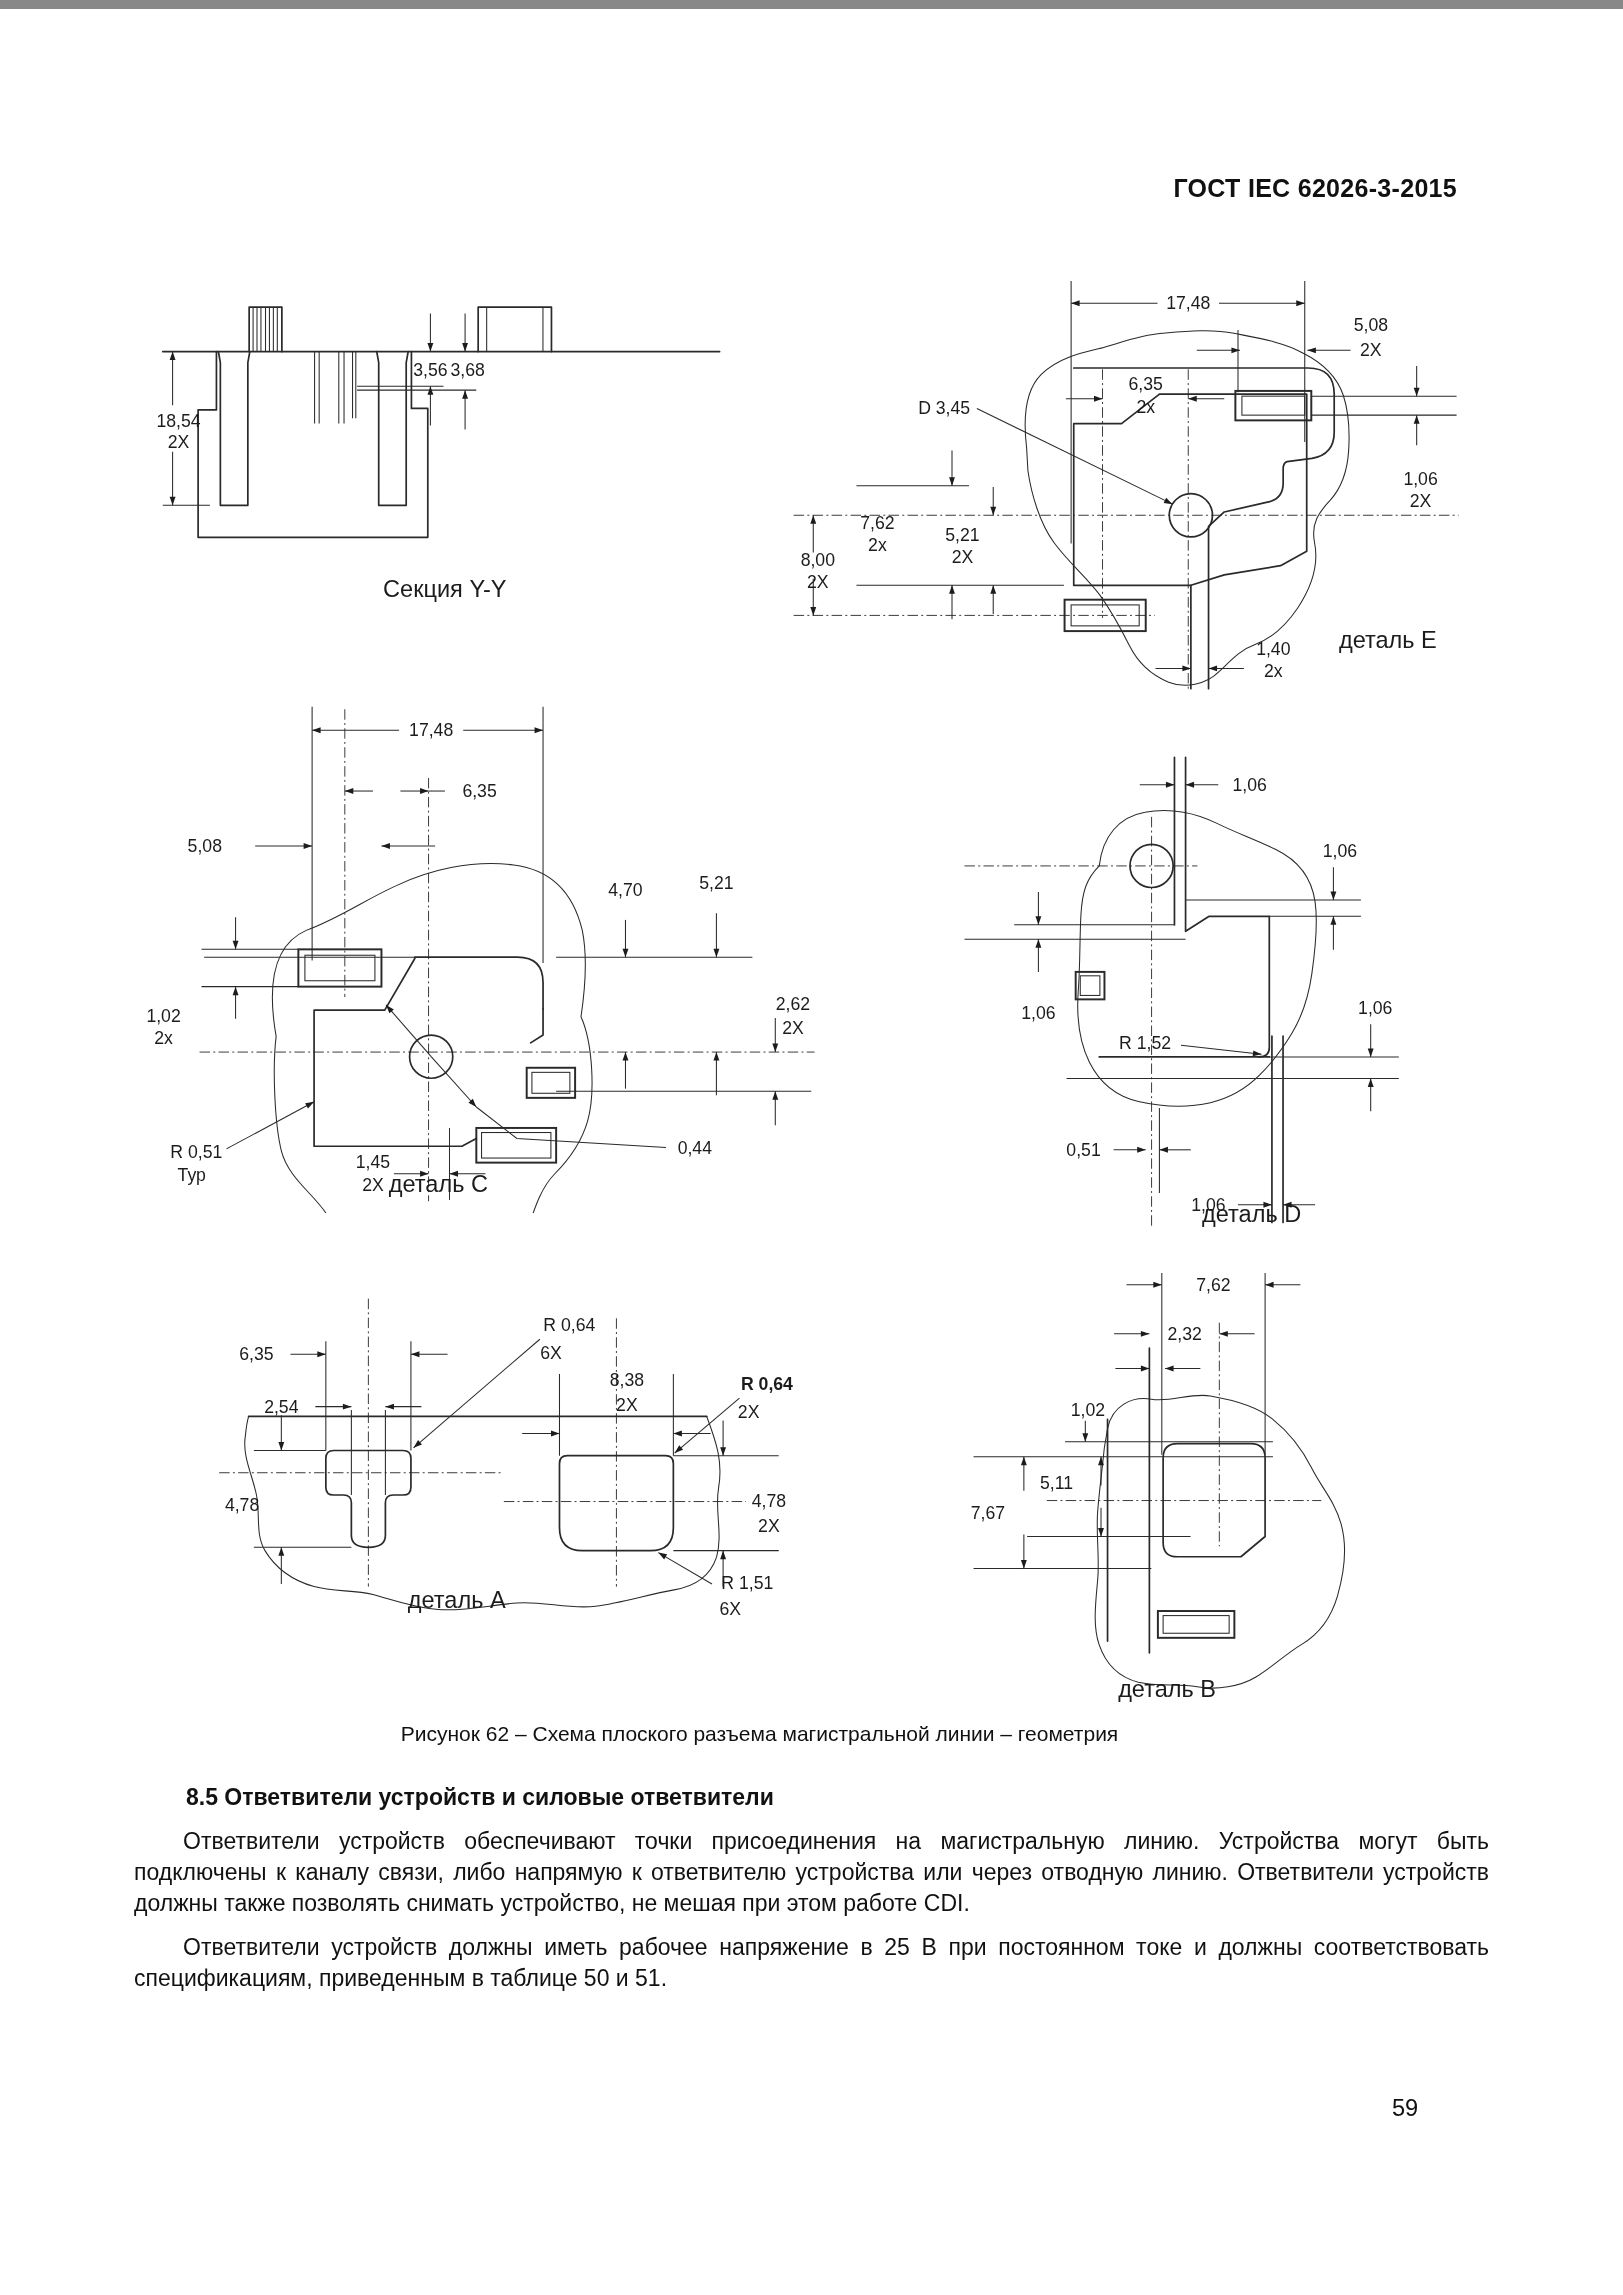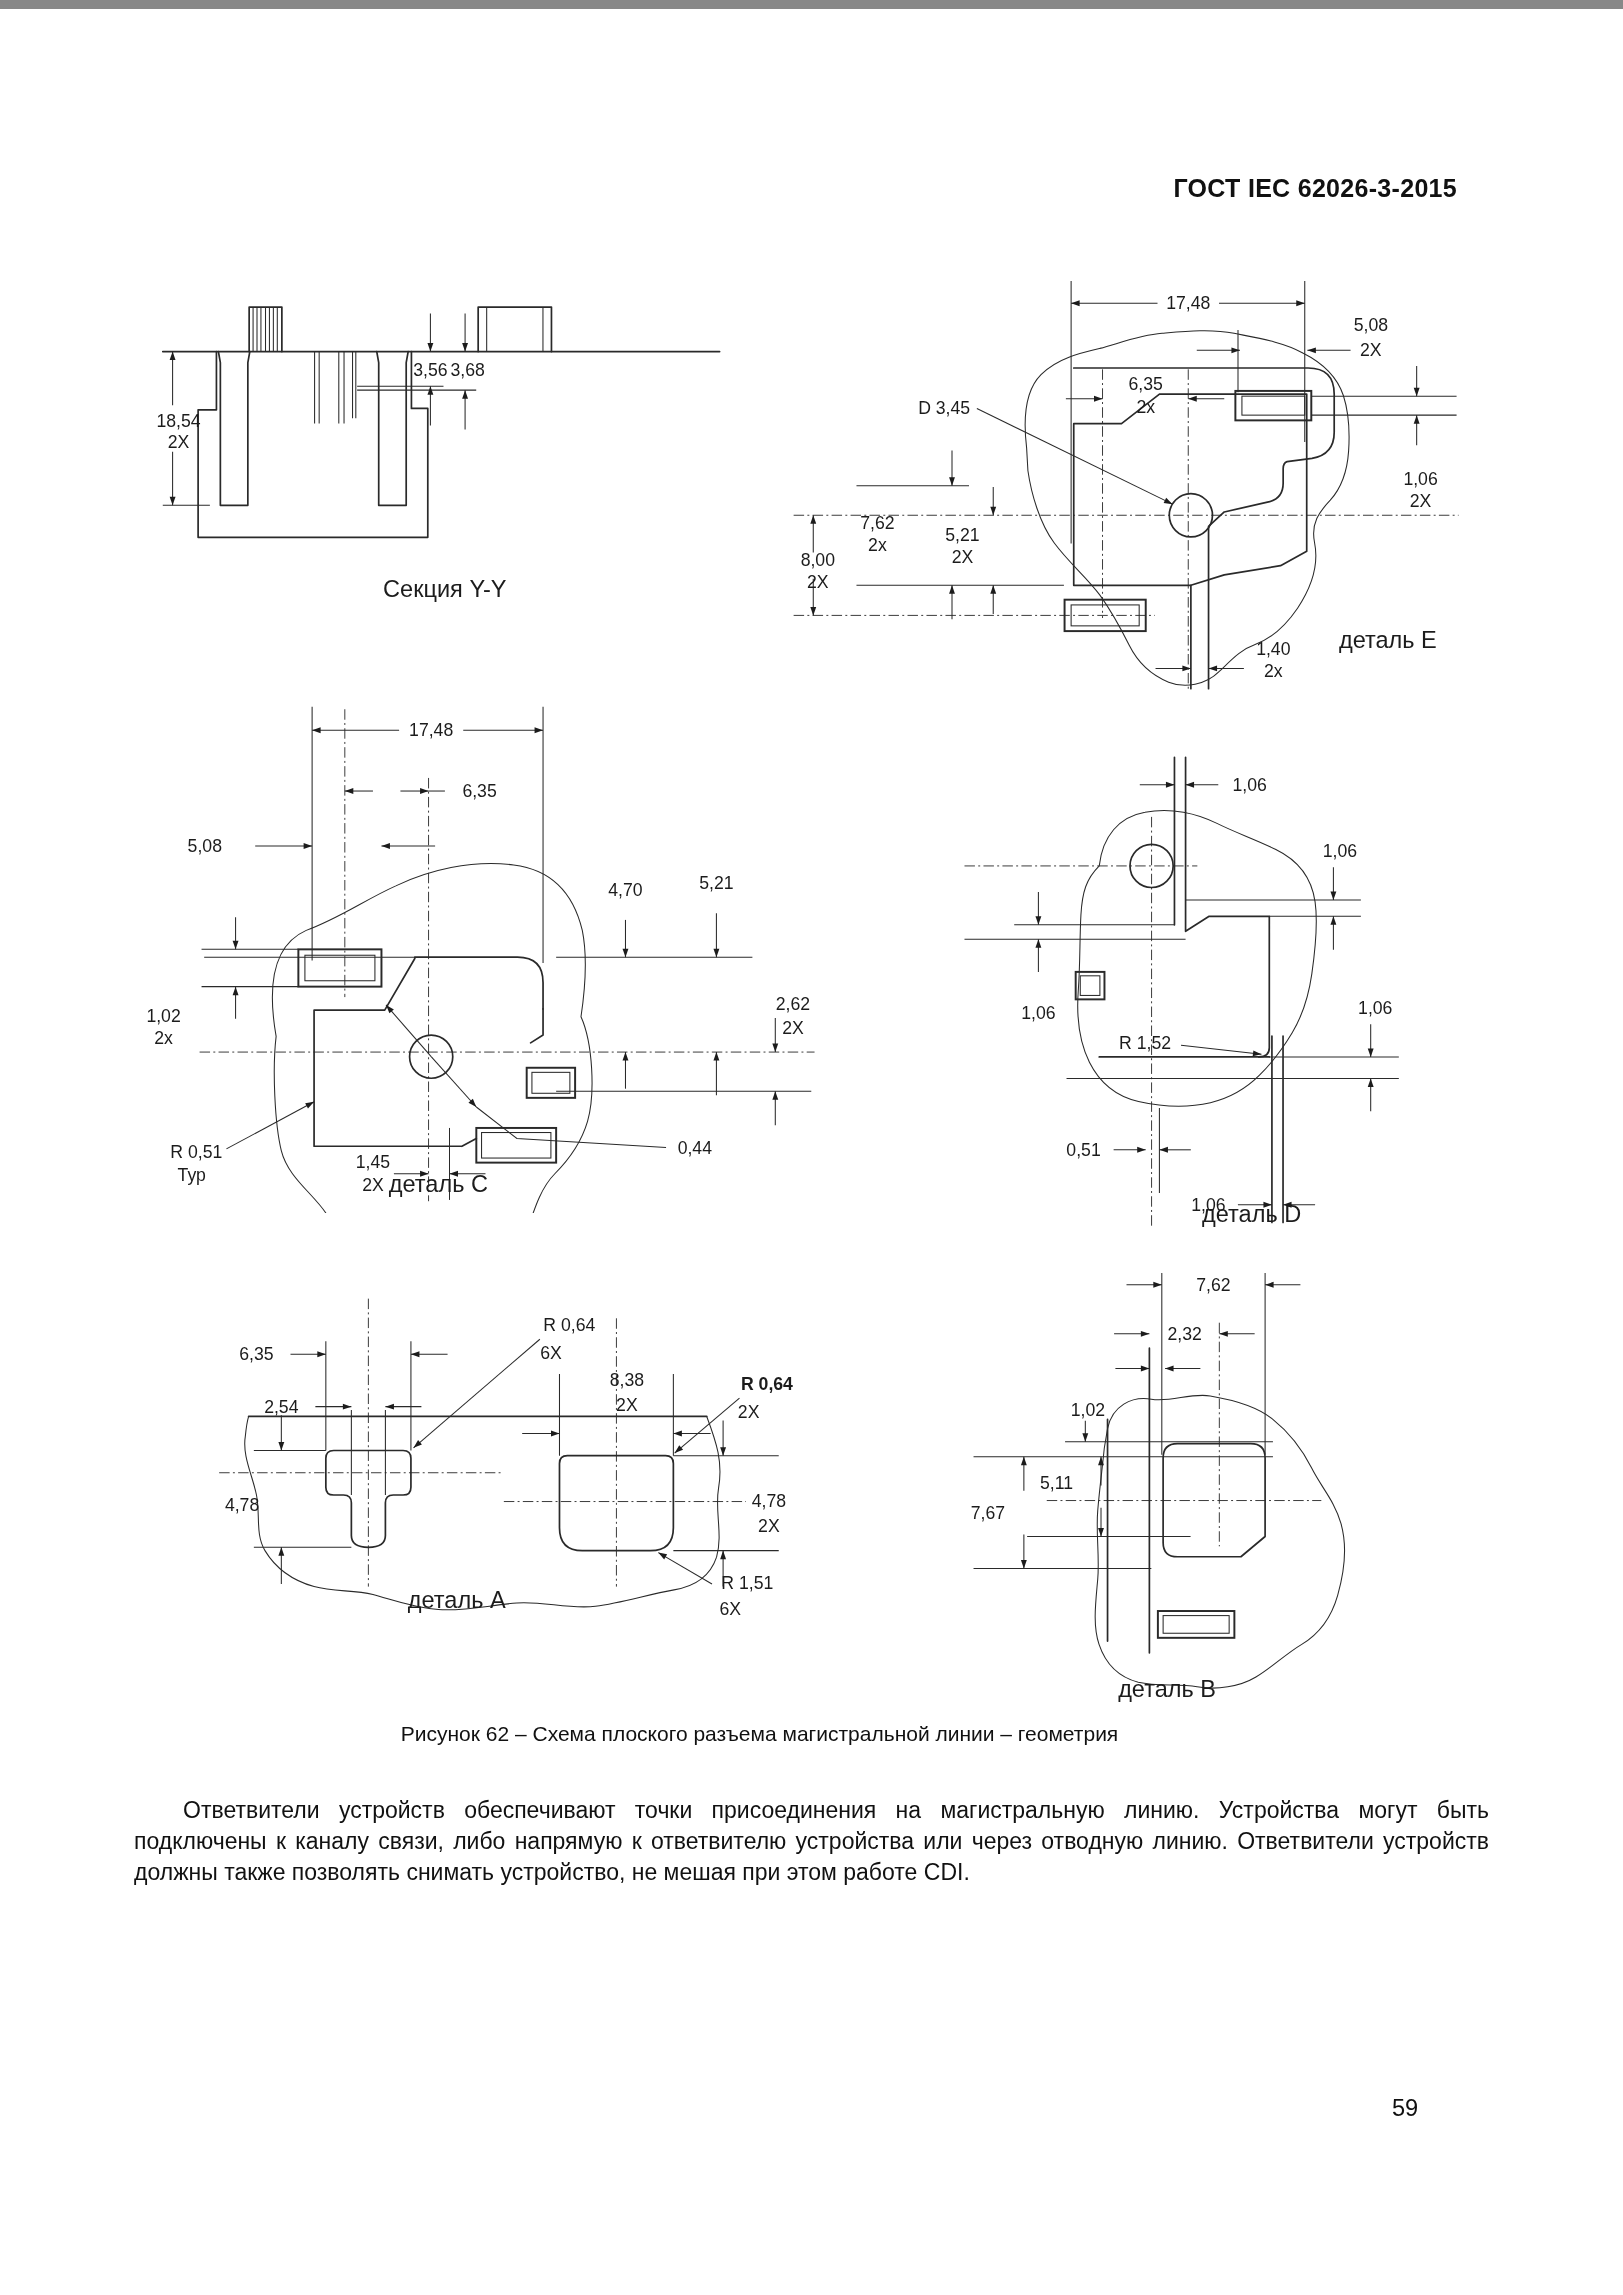--- a/index.html
+++ b/index.html
@@ -359,18 +359,20 @@
 
     <line class="th" x1="165" y1="345" x2="165" y2="293" marker-end="url(#ar6)"></line>
     <line class="th" x1="165" y1="412" x2="165" y2="464" marker-end="url(#ar6)"></line>
     <text x="110" y="388" text-anchor="middle">7,67</text>
     <text class="lbl" x="384" y="660" text-anchor="middle">деталь B</text>
   </svg>
 
   <div id="figure-caption">Рисунок 62 – Схема плоского разъема магистральной линии – геометрия</div>
 
   <div id="text-block">
+    <h3>8.5 Ответвители устройств и силовые ответвители</h3>
     <p>Ответвители устройств обеспечивают точки присоединения на магистральную линию. Устройства могут быть подключены к каналу связи, либо напрямую к ответвителю устройства или через отводную линию. Ответвители устройств должны также позволять снимать устройство, не мешая при этом работе CDI.</p>
+    <p>Ответвители устройств должны иметь рабочее напряжение в 25 В при постоянном токе и должны соответствовать спецификациям, приведенным в таблице 50 и 51.</p>
   </div>
 
   <div id="page-number">59</div>
 </div>
 
 
 </body></html>

